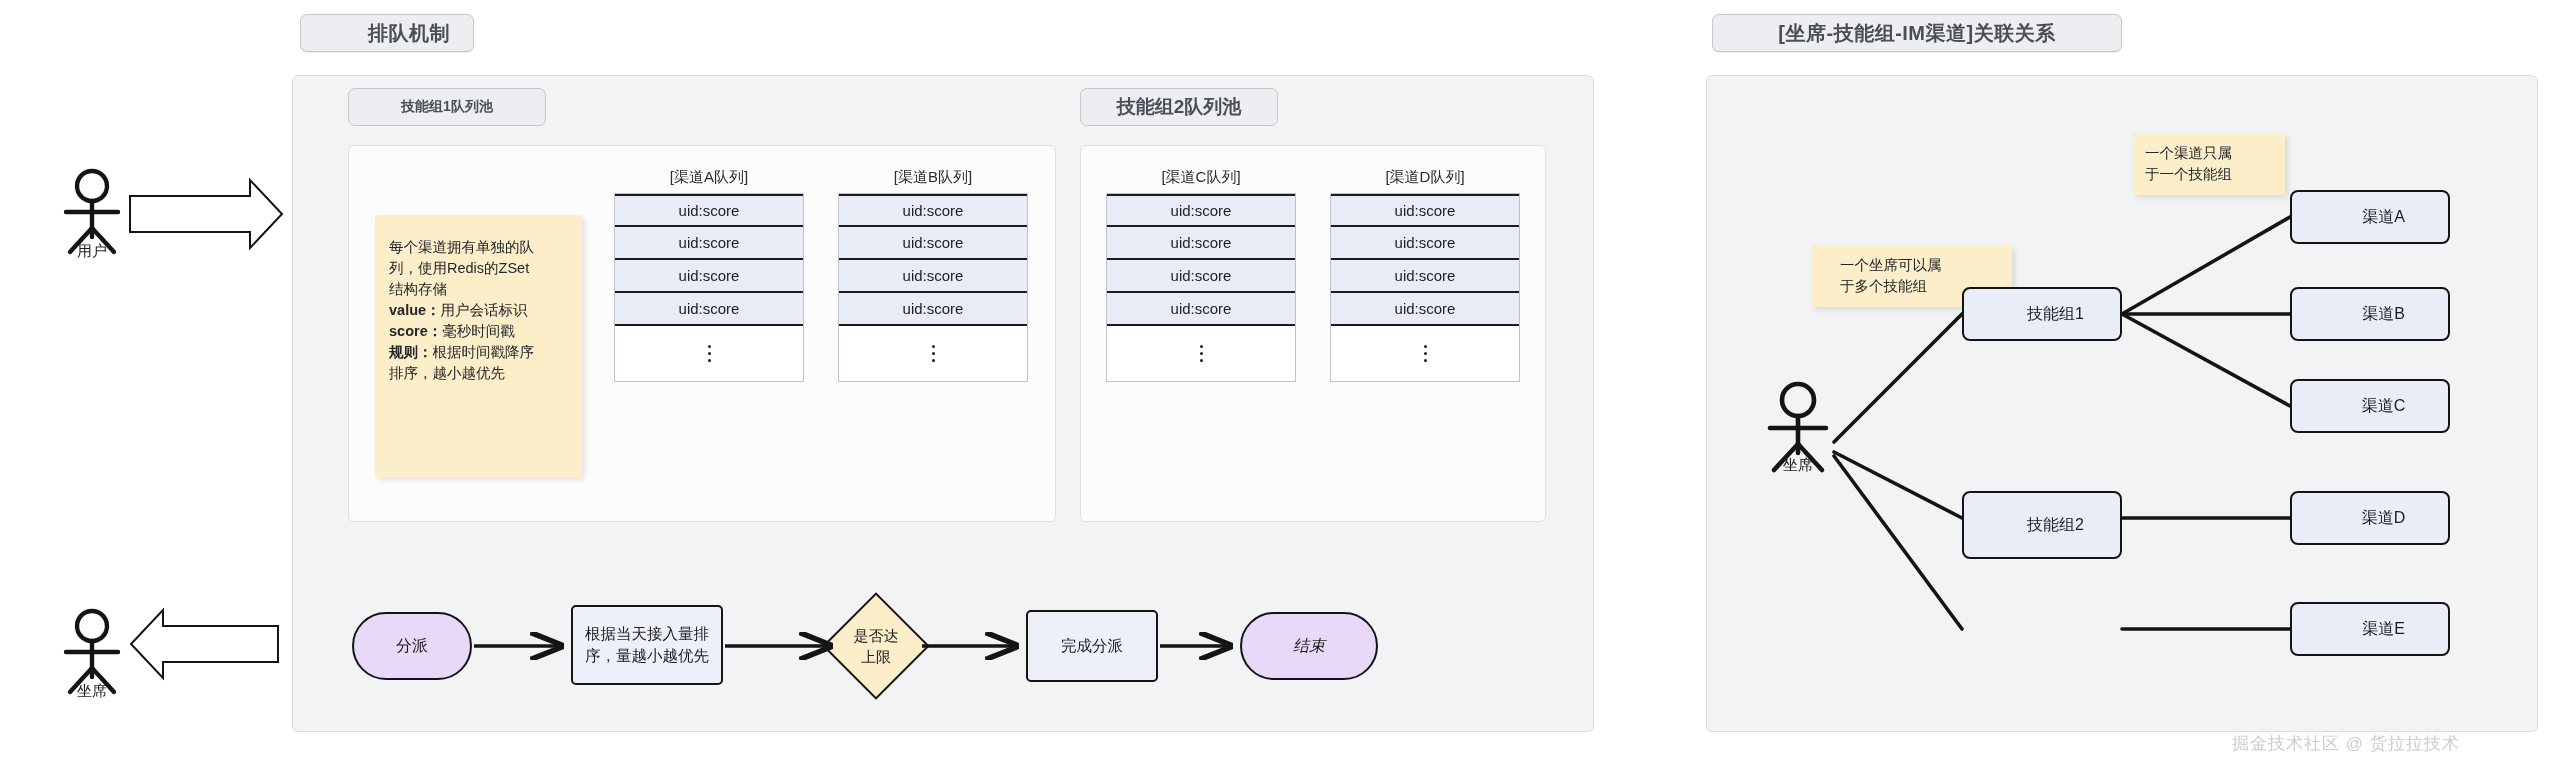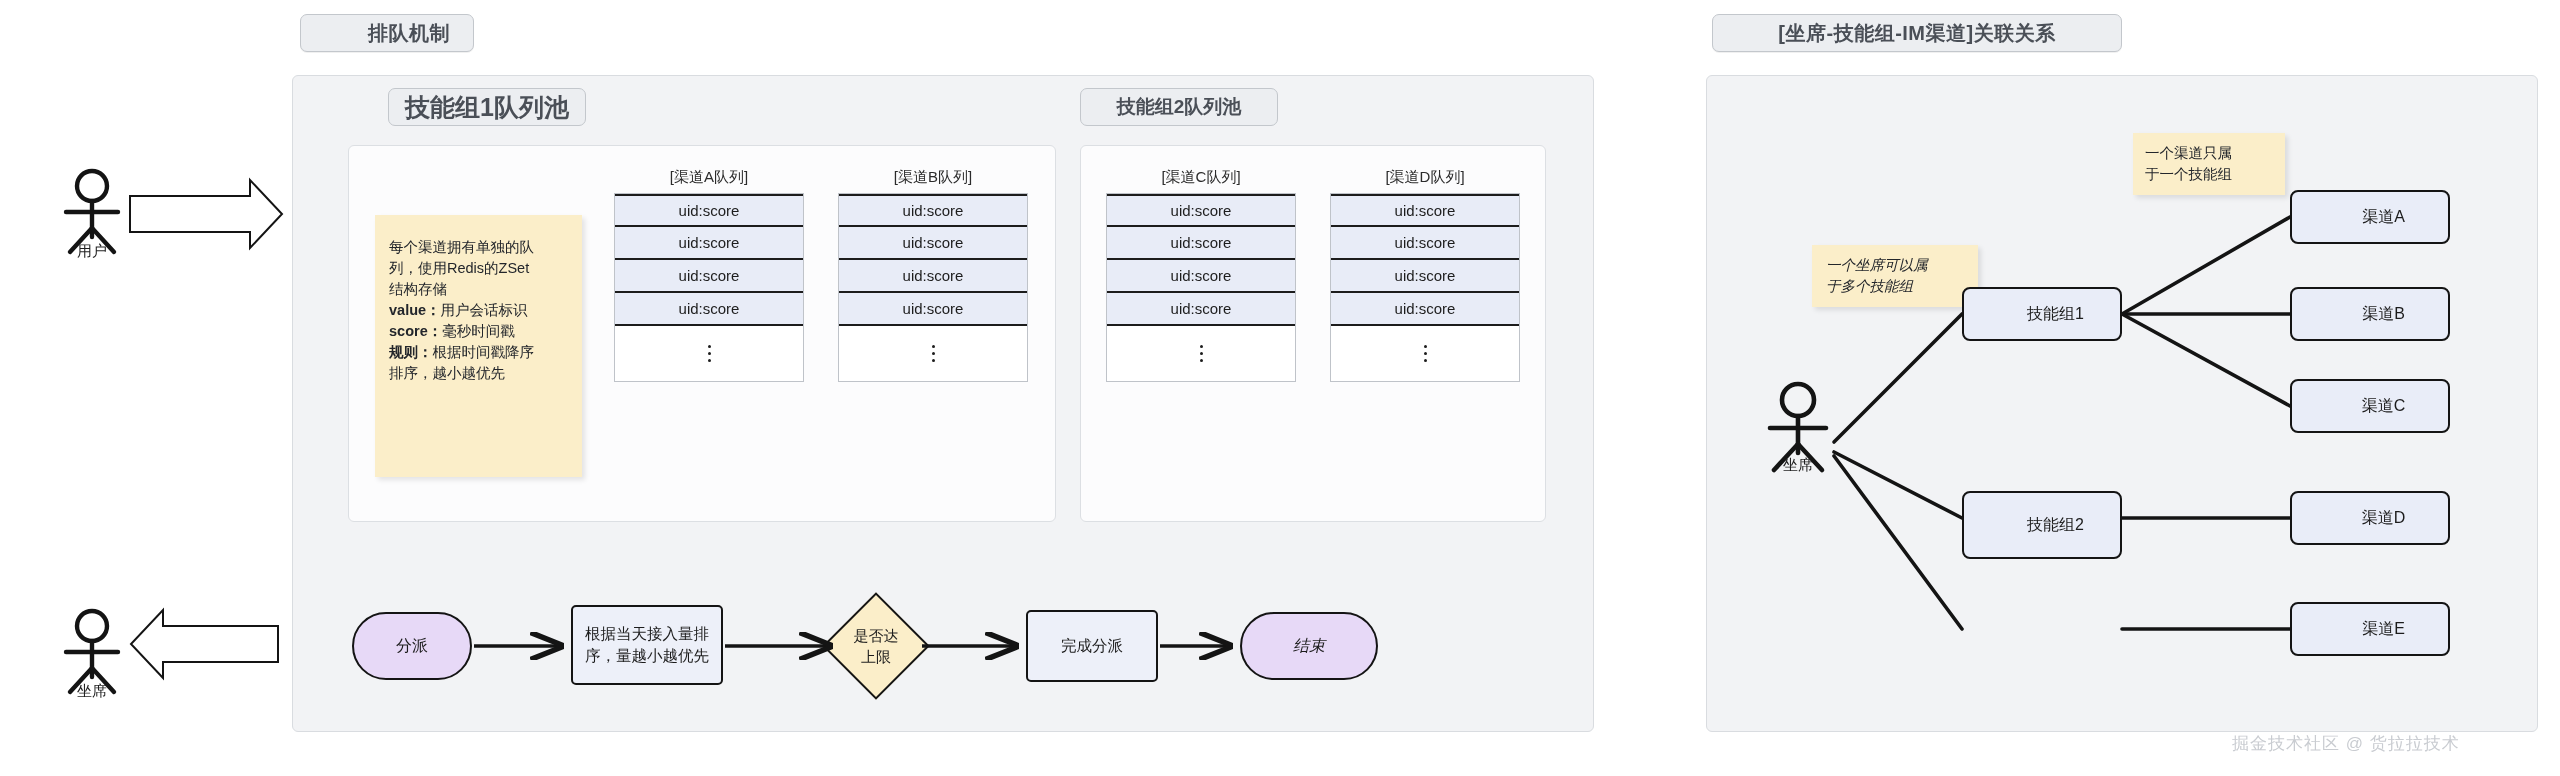--- a/index.html
+++ b/index.html
@@ -109,21 +109,21 @@
   svg.overlay{position:absolute;left:0;top:0;width:2560px;height:776px;pointer-events:none;}
 </style>
 </head>
 <body>
 
 <div class="root">
 
   <div class="panel" style="left:292px;top:75px;width:1300px;height:655px;"></div>
   <div class="panel-tab" style="left:300px;top:14px;width:128px;height:36px;font-size:20px;padding-left:44px;">排队机制</div>
 
-  <div class="sub-tab" style="left:348px;top:88px;width:196px;height:36px;font-size:25px;margin-left:40px;">技能组1队列池</div>
+  <div class="sub-tab" style="left:348px;top:88px;width:196px;height:36px;font-size:14px;">技能组1队列池</div>
   <div class="inner-box" style="left:348px;top:145px;width:706px;height:375px;"></div>
 
   <div class="note" style="left:375px;top:215px;width:207px;height:262px;padding:22px 14px 0 14px;">
     <span class="ln">每个渠道拥有单独的队</span>
     <span class="ln">列，使用Redis的ZSet</span>
     <span class="ln">结构存储</span>
     <span class="ln">
       <b>value：</b><span>用户会话标识</span>
     </span>
     <span class="ln">
@@ -235,21 +235,21 @@
   <div style="position:absolute;left:140px;top:630px;width:124px;height:28px;display:flex;align-items:center;justify-content:center;font-size:15px;color:#1d1d1d;white-space:nowrap;">分派坐席</div>
 
   <div class="panel" style="left:1706px;top:75px;width:830px;height:655px;"></div>
   <div class="panel-tab" style="left:1712px;top:14px;width:408px;height:36px;font-size:20px;">[坐席-技能组-IM渠道]关联关系</div>
 
   <div class="note" style="left:2133px;top:133px;width:152px;height:62px;padding:10px 12px 0 12px;">
     <span class="ln">一个渠道只属</span>
     <span class="ln">于一个技能组</span>
   </div>
 
-  <div class="note" style="left:1812px;top:245px;width:166px;height:62px;padding:10px 12px 0 14px;font-style:italic;">
+  <div class="note" style="left:1812px;top:245px;width:200px;height:62px;padding:10px 12px 0 28px;">
     <span class="ln">一个坐席可以属</span>
     <span class="ln">于多个技能组</span>
   </div>
 
   <div class="actor" style="left:1766px;top:382px;width:64px;height:90px;">
     <div class="lbl" style="top:74px;">坐席</div>
   </div>
 
   <div class="rbox" style="left:1962px;top:287px;width:160px;height:54px;">技能组1</div>
   <div class="rbox" style="left:1962px;top:491px;width:160px;height:68px;">技能组2</div>

